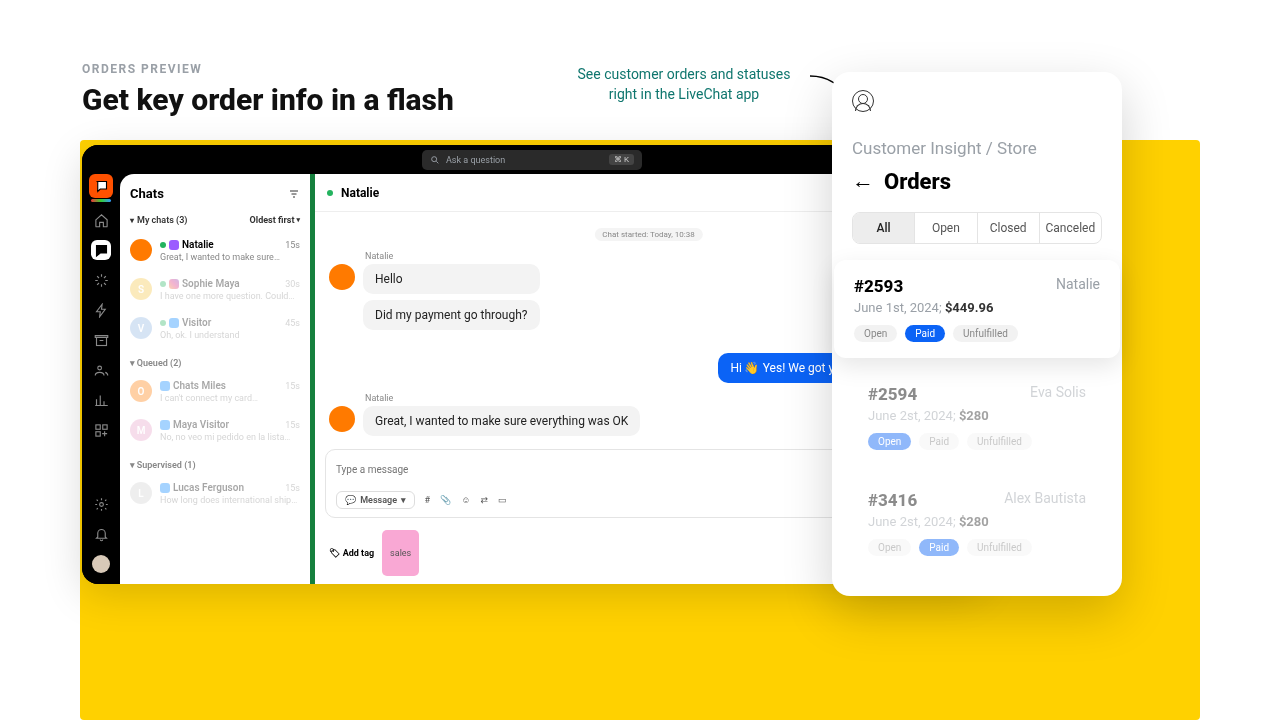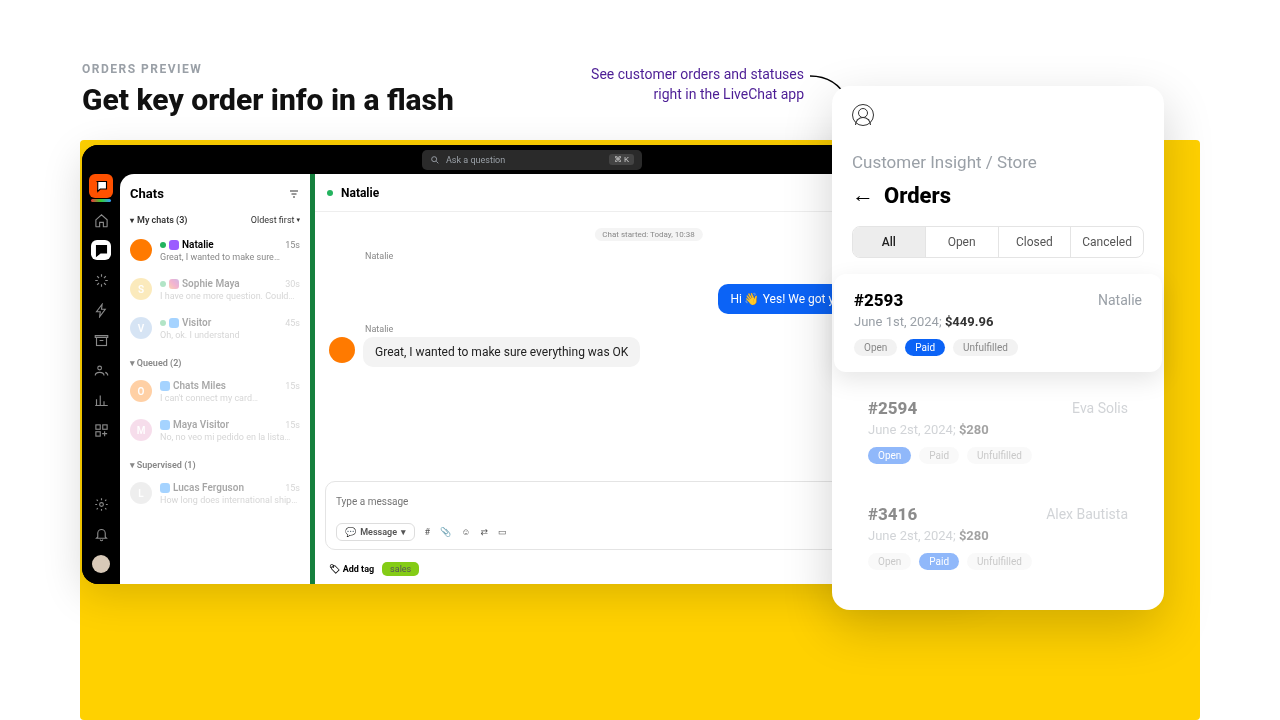--- a/index.html
+++ b/index.html
@@ -1,41 +1,41 @@
 <!DOCTYPE html>
 <html><head>
 <meta charset="utf-8">
 <style>
 *{box-sizing:border-box;margin:0;padding:0;font-family:-apple-system,BlinkMacSystemFont,"Segoe UI",Roboto,sans-serif}
 body{width:1280px;height:720px;background:#fff;position:relative;overflow:hidden}
 .yellow-bg{position:absolute;left:80px;top:140px;width:1120px;height:580px;background:#FFD100;border-radius:4px}
 .eyebrow{position:absolute;left:82px;top:62px;font-size:12px;font-weight:700;letter-spacing:1.5px;color:#9aa0a7}
 .headline{position:absolute;left:82px;top:82px;font-size:30px;font-weight:800;color:#111}
-.annot{position:absolute;left:564px;top:65px;width:240px;text-align:right;font-size:14px;line-height:1.4;color:#4c1d95}
+.annot{position:absolute;left:564px;top:65px;width:240px;text-align:center;font-size:14px;line-height:1.4;color:#0f766e}
 .arrow{position:absolute;left:808px;top:72px;width:50px;height:40px}
 .app{position:absolute;left:82px;top:145px;width:900px;height:439px;background:#000;border-radius:16px;overflow:hidden;box-shadow:0 10px 40px rgba(0,0,0,.15)}
 .topbar{height:29px;background:#000;display:flex;align-items:center;justify-content:center;position:relative}
 .search{width:220px;height:20px;background:#2a2a2a;border-radius:5px;display:flex;align-items:center;padding:0 8px;color:#9aa0a7;font-size:9px;gap:6px}
 .search .kbd{margin-left:auto;background:#444;border-radius:3px;padding:1px 5px;font-size:8px;color:#ccc}
 .appbody{display:flex;height:calc(100% - 29px)}
 .rail{width:38px;background:#000;display:flex;flex-direction:column;align-items:center;padding-top:0;gap:10px}
 .logo{width:24px;height:24px;background:#ff5100;border-radius:6px;display:flex;align-items:center;justify-content:center;position:relative;margin-bottom:2px}
 .logo::after{content:"";position:absolute;bottom:-4px;left:2px;right:2px;height:3px;background:linear-gradient(90deg,#e33,#3c3,#39f);border-radius:2px}
 .rail-ic{width:20px;height:20px;display:flex;align-items:center;justify-content:center;color:#8a8a8a;cursor:pointer}
 .rail-ic.active{background:#fff;color:#000;border-radius:6px}
 .rail svg{width:15px;height:15px;stroke:currentColor;fill:none;stroke-width:1.8}
 .rail .active svg{fill:#000;stroke:#000}
 .rail-bottom{margin-top:auto;margin-bottom:10px;display:flex;flex-direction:column;gap:10px;align-items:center}
 .panels{flex:1;background:#fff;border-radius:14px 0 0 0;display:flex;overflow:hidden}
 .chatlist{width:195px;border-right:5px solid #15803d;display:flex;flex-direction:column;font-size:10px}
 .cl-header{padding:12px 10px 8px;display:flex;align-items:center;justify-content:space-between}
 .cl-header h3{font-size:13px;font-weight:700}
 .cl-sub{padding:6px 10px;display:flex;justify-content:space-between;color:#333;font-size:9px;font-weight:600}
 .cl-sub .chev{font-size:8px;margin-right:3px}
-.cl-sub .sort{font-weight:400;display:flex;align-items:center;gap:2px}
+.cl-sub .sort{font-weight:700;display:flex;align-items:center;gap:2px}
 .chat-item{padding:8px 10px;display:flex;gap:8px;cursor:pointer}
 .chat-item.faded{opacity:.35}
 .chat-item .av{width:22px;height:22px;border-radius:50%;flex-shrink:0;background:#ccc;display:flex;align-items:center;justify-content:center;font-size:10px;color:#fff;font-weight:600}
 .chat-item .av.or{background:#ff7a00}
 .chat-item .av.ye{background:#f5c542}
 .chat-item .av.bl{background:#8db4e2}
 .chat-item .av.pk{background:#e8a0c8}
 .chat-item .av.gr{background:#d0d0d0}
 .chat-item .body{flex:1;min-width:0}
 .chat-item .row1{display:flex;align-items:center;gap:3px}
@@ -64,36 +64,36 @@
 .bubble{background:#f3f3f3;border-radius:10px;padding:8px 12px;font-size:12px;max-width:340px;color:#222}
 .bubble.blue{background:#0b63f6;color:#fff}
 .reaction{display:inline-block;background:#fff;border:1px solid #eee;border-radius:8px;padding:2px 4px;font-size:11px;margin-left:36px;box-shadow:0 1px 3px rgba(0,0,0,.08);position:relative;top:-4px;float:right;margin-right:80px}
 .composer{border:1px solid #e4e4e4;border-radius:10px;margin:0 10px 8px;padding:8px 10px}
 .composer input{border:none;outline:none;font-size:10px;width:100%;color:#333}
 .composer-row{display:flex;align-items:center;gap:10px;margin-top:14px;font-size:9px;color:#555}
 .composer-row .msgbtn{border:1px solid #ddd;border-radius:6px;padding:3px 8px;display:flex;align-items:center;gap:4px;font-weight:600;cursor:pointer}
 .composer-row .ic{cursor:pointer;color:#555}
 .sendbtn{margin-left:auto;background:#000;color:#fff;border-radius:6px;padding:4px 12px;font-size:9px;font-weight:600;cursor:pointer}
 .tagrow{padding:4px 14px 8px;display:flex;align-items:center;gap:8px;font-size:9px}
-.tag{background:#84cc16;border-radius:5px;padding:2px 8px;font-size:9px;color:#555}
-.panel{position:absolute;left:832px;top:86px;width:332px;height:524px;background:#fff;border-radius:18px;box-shadow:0 18px 50px rgba(0,0,0,.18);padding:18px 20px}
+.tag{background:#f9a8d4;border-radius:5px;padding:18px 8px;font-size:9px;color:#555}
+.panel{position:absolute;left:832px;top:72px;width:290px;height:524px;background:#fff;border-radius:18px;box-shadow:0 18px 50px rgba(0,0,0,.18);padding:18px 20px}
 .panel .avic{width:22px;height:22px;border:1.8px solid #333;border-radius:50%;position:relative;margin-bottom:26px}
 .panel .avic::after{content:"";position:absolute;width:8px;height:8px;border:1.8px solid #333;border-radius:50%;left:5px;top:3px}
 .panel .avic::before{content:"";position:absolute;width:14px;height:7px;border:1.8px solid #333;border-bottom:none;border-radius:10px 10px 0 0;left:2px;top:12px}
 .crumb{font-size:17px;color:#9aa0a7;margin-bottom:10px}
 .ptitle{display:flex;align-items:center;gap:10px;font-size:22px;font-weight:800;margin-bottom:18px}
 .ptitle .back{font-size:22px;cursor:pointer}
 .tabs{display:flex;border:1px solid #e4e4e4;border-radius:8px;overflow:hidden;margin-bottom:16px}
 .tab{flex:1;text-align:center;padding:8px 0;font-size:12px;color:#555;cursor:pointer;border-right:1px solid #e4e4e4}
 .tab:last-child{border-right:none}
 .tab.active{background:#ededed;color:#222;font-weight:500}
 .order{border-radius:12px;padding:14px 16px;margin-bottom:12px}
 .order.featured{box-shadow:0 8px 24px rgba(0,0,0,.1);margin-left:-18px;margin-right:-18px;padding:16px 20px;background:#fff}
 .order.faded{opacity:.45}
-.or-row1{display:flex;justify-content:space-between;align-items:center}
+.or-row1{display:flex;justify-content:space-between;align-items:flex-start}
 .or-id{font-weight:800;font-size:17px}
 .or-nm{font-size:14px;color:#9aa0a7}
 .or-meta{font-size:13px;color:#9aa0a7;margin-top:4px}
 .or-meta b{color:#333;font-weight:700}
 .pills{display:flex;gap:8px;margin-top:10px}
 .pill{font-size:10px;padding:3px 10px;border-radius:10px;background:#f2f2f2;color:#888}
 .pill.blue{background:#0b63f6;color:#fff}
 svg{display:block}
 </style>
 </head>
@@ -284,20 +284,28 @@
       <div class="conv">
         <div class="conv-head">
           <span class="dot"></span>
           <span class="nm">Natalie</span>
           <span class="more">•••</span>
         </div>
         <div class="conv-body">
           <span class="started">Chat started: Today, 10:38</span>
           <div class="msg-group">
             <div class="sender">Natalie</div>
+            <div class="msg-row">
+              <div class="msg-av"></div>
+              <div>
+                <div class="bubble">Hello</div>
+                <div style="height:6px"></div>
+                <div class="bubble">Did my payment go through?</div>
+              </div>
+            </div>
           </div>
           <div class="msg-group">
             <div class="sender right">Support Agent</div>
             <div class="msg-row right">
               <div class="bubble blue">Hi 👋 Yes! We got your payment. ✅</div>
               <div class="msg-av agent"></div>
             </div>
           </div>
           <div class="msg-group">
             <div class="sender">Natalie</div>

